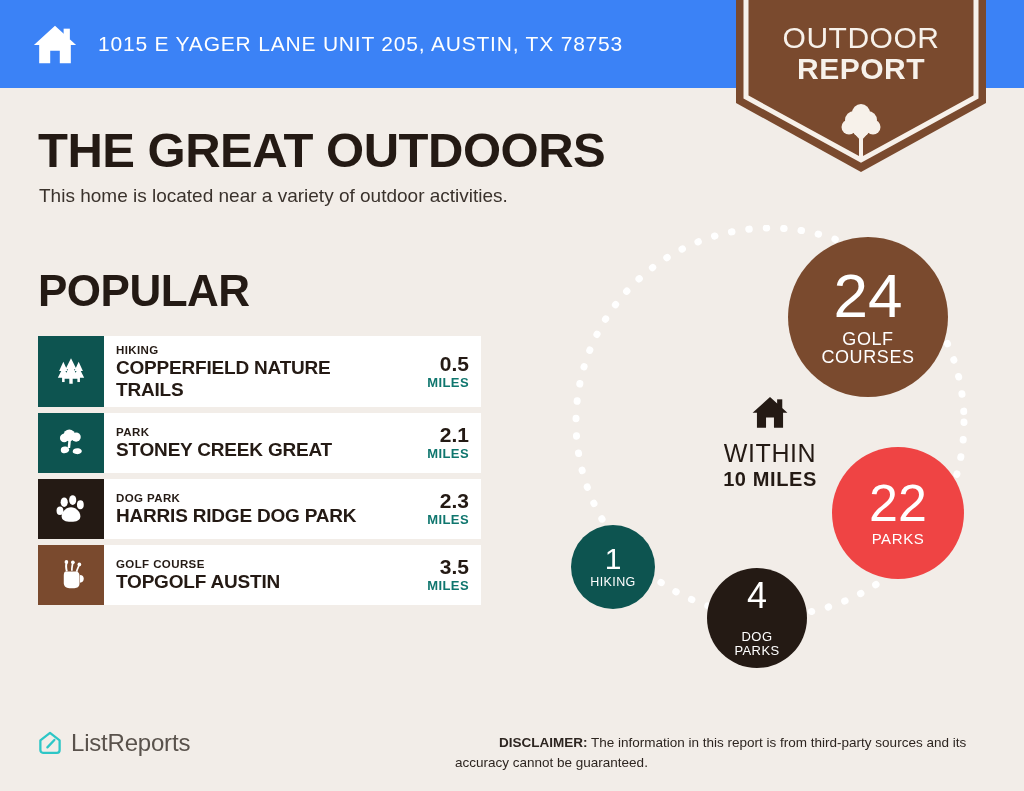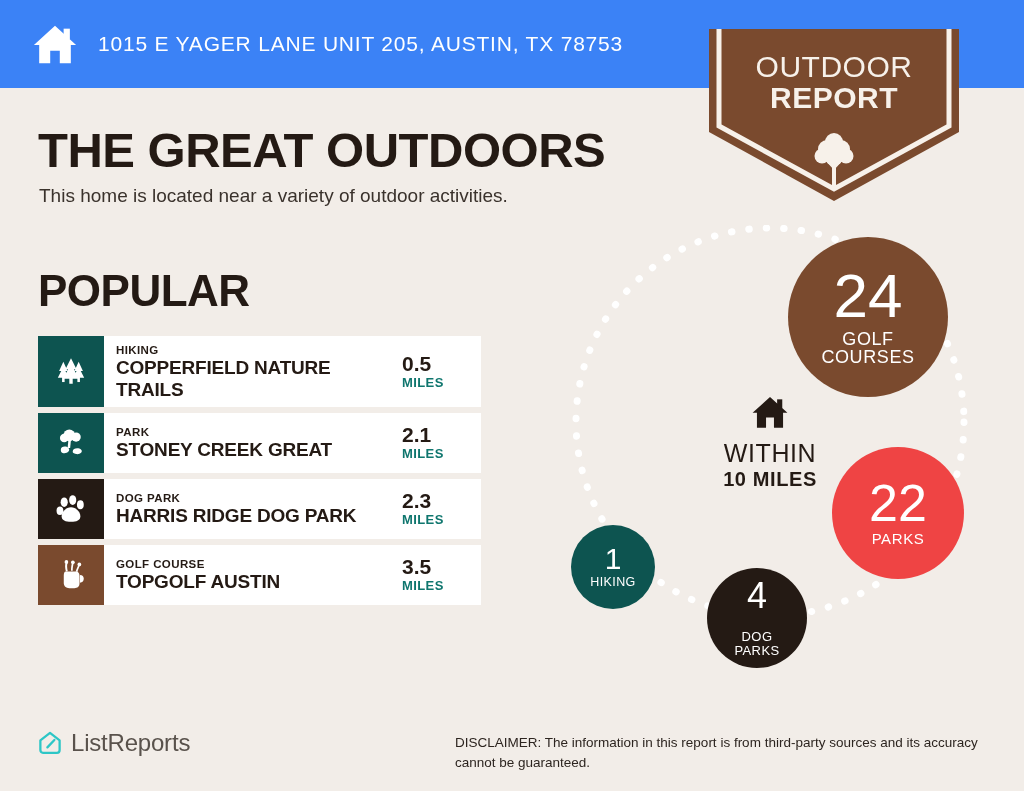--- a/index.html
+++ b/index.html
@@ -37,26 +37,25 @@
     color: #ffffff;
     font-size: 21px;
     letter-spacing: 0.8px;
     font-weight: 400;
     white-space: nowrap;
   }
 
   
   .badge {
     position: absolute;
-    left: 709px;
+    left: 736px;
     top: 0;
     width: 250px;
     height: 172px;
     z-index: 5;
-    margin-top: 29px;
   }
   .badge svg { display:block; width:100%; height:100%; }
   .badge-text {
     position: absolute;
     left: 0; top: 22px;
     width: 250px;
     text-align: center;
     color: #f7f1ea;
     line-height: 1.04;
     pointer-events: none;
@@ -129,23 +128,23 @@
     font-weight: 700;
     letter-spacing: -0.2px;
     color: #241a14;
     line-height: 1.12;
   }
   .row-dist {
     width: 74px;
     min-width: 74px;
     display: flex;
     flex-direction: column;
-    align-items: flex-start;
+    align-items: flex-end;
     justify-content: center;
-    padding-right: 5px;
+    padding-right: 12px;
   }
   .row-dist-val {
     font-size: 21px;
     font-weight: 700;
     color: #241a14;
     line-height: 1.05;
   }
   .row-dist-unit {
     font-size: 13px;
     font-weight: 700;
@@ -220,21 +219,21 @@
     letter-spacing: -0.2px;
   }
   .disclaimer {
     position: absolute;
     left: 455px; top: 733px;
     width: 540px;
     font-size: 13.5px;
     line-height: 1.45;
     color: #2d2520;
   }
-  .disclaimer b { font-weight: 400; }
+  .disclaimer b { font-weight: 700; margin-left: 44px; }
 </style>
 </head>
 <body>
 
 <div class="header-bar">
   <span class="header-home-icon">
     <svg viewBox="0 0 48 48" xmlns="http://www.w3.org/2000/svg">
       <path fill="#ffffff" d="M24 5 L46 25 L40.5 25 L40.5 44 L29 44 L29 31 L19 31 L19 44 L7.5 44 L7.5 25 L2 25 Z"></path>
       <rect fill="#ffffff" x="33" y="8" width="6.5" height="11"></rect>
     </svg>

